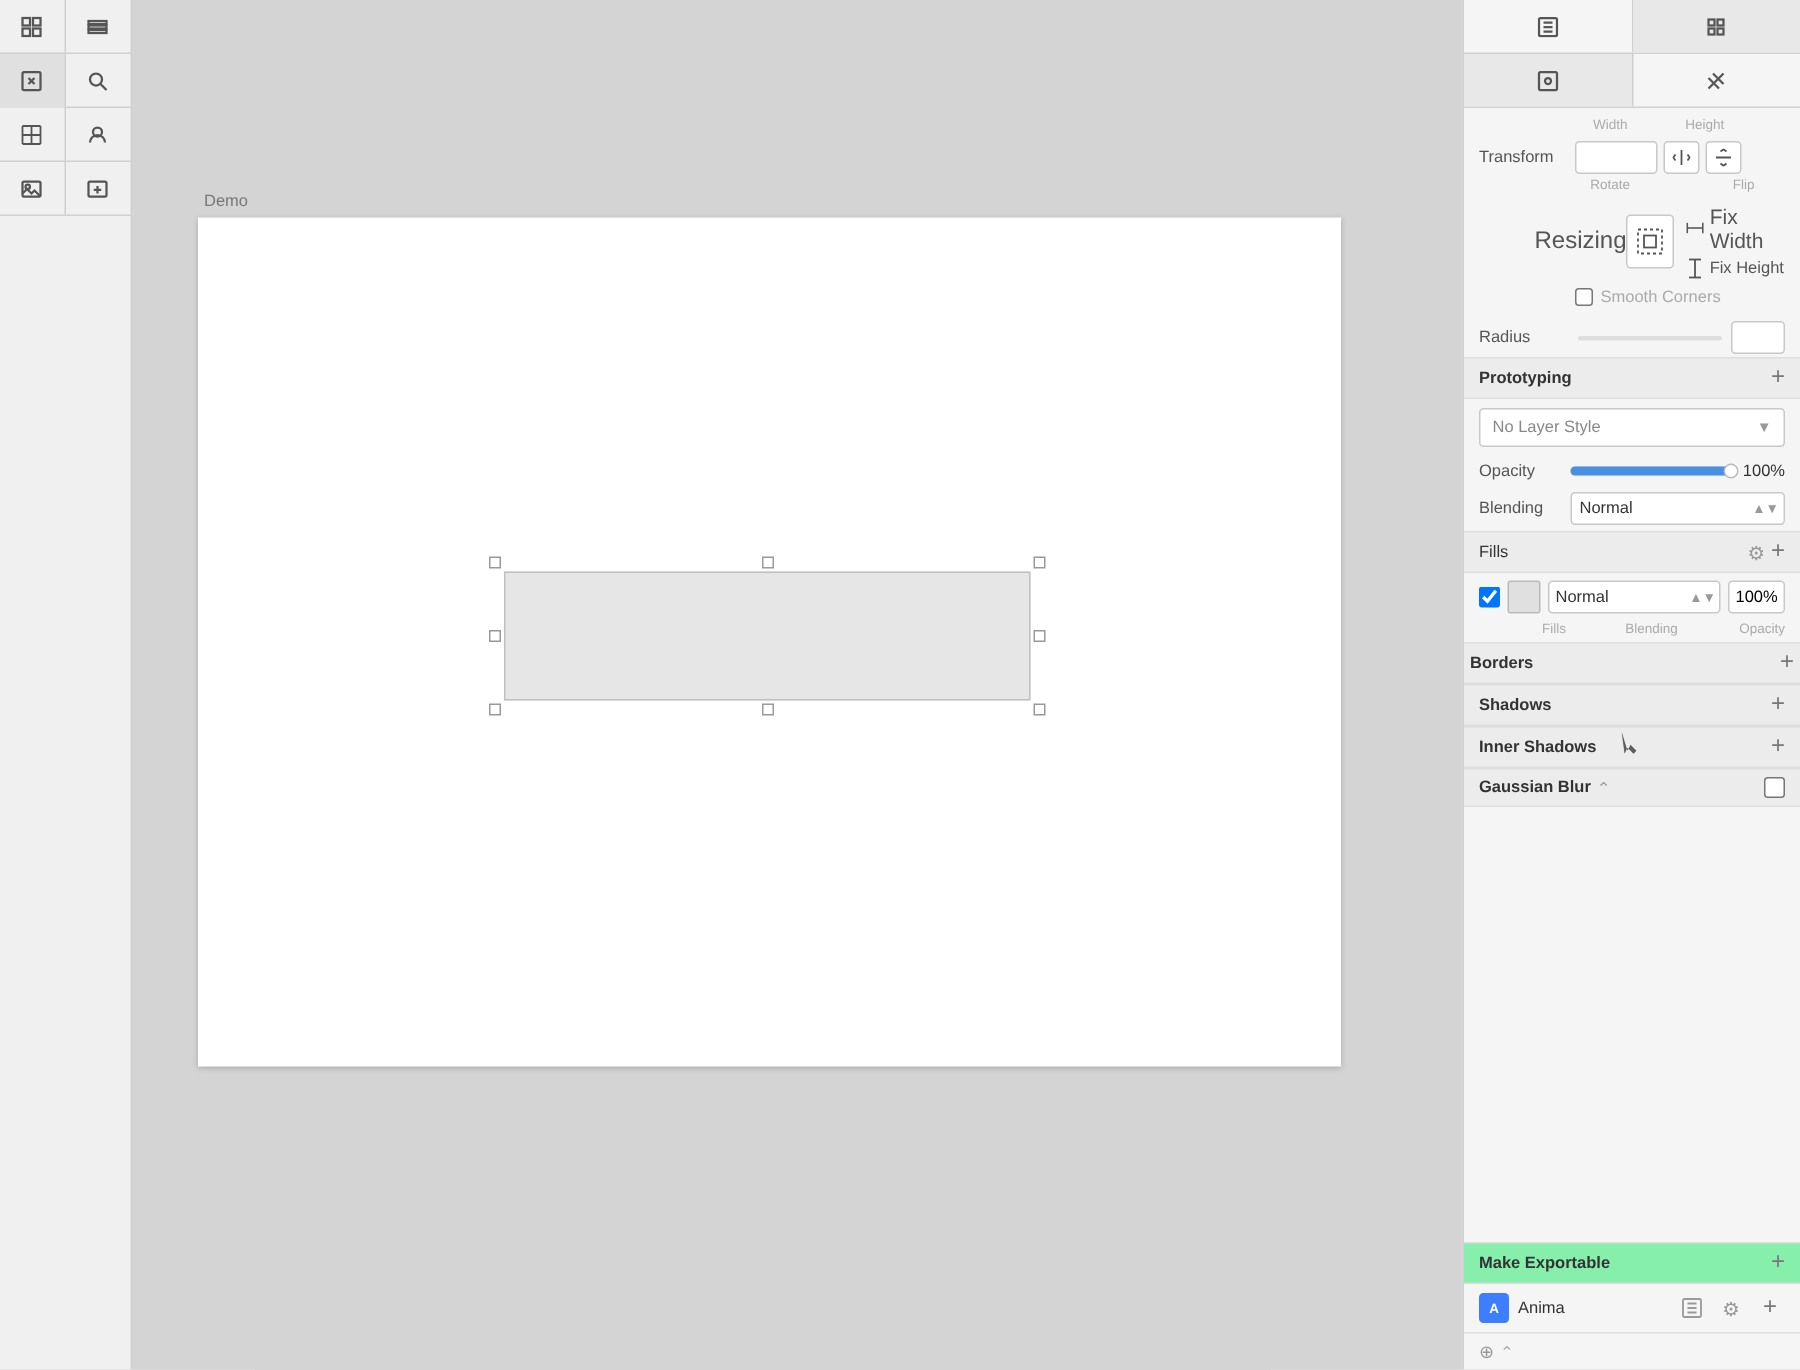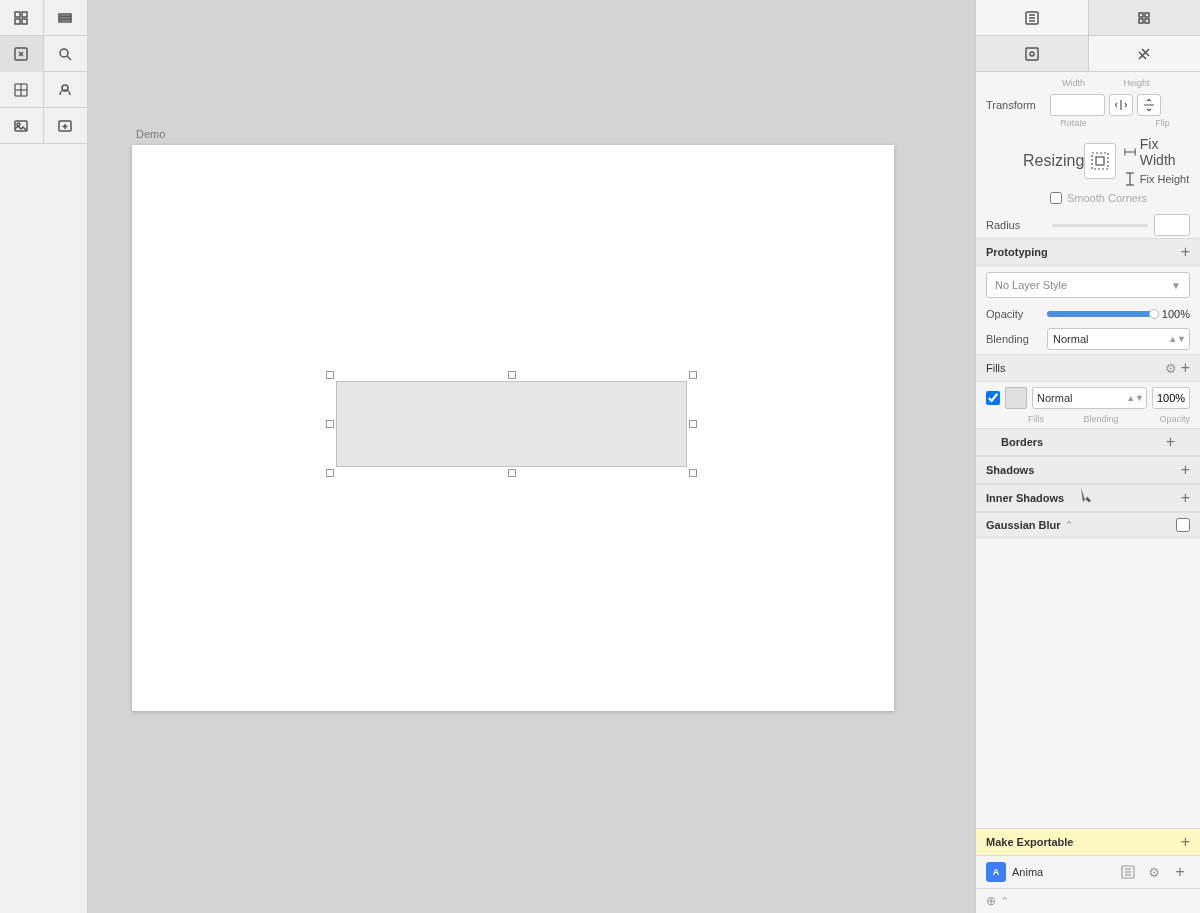--- a/index.html
+++ b/index.html
@@ -272,21 +272,21 @@
       </div>
       <input type="text" value="100%" style="width: 38px; background: white; border: 1px solid rgb(200, 200, 200); border-radius: 3px; height: 22px; padding: 0px 4px; font-size: 11px; text-align: right;">
     </div>
 
     <div style="display:flex; padding:0 10px 4px; padding-left:52px; gap:5px;">
       <span style="font-size:9px; color:#aaa; min-width:22px;">Fills</span>
       <span style="font-size:9px; color:#aaa; flex:1; text-align:center;">Blending</span>
       <span style="font-size:9px; color:#aaa; min-width:38px; text-align:right;">Opacity</span>
     </div>
 
-    <div style="display:flex; align-items:center; justify-content:space-between; padding:5px 25px; background:#ececec; border-top:1px solid #ddd; border-bottom:1px solid #ddd;">
+    <div style="display:flex; align-items:center; justify-content:space-between; padding:5px 4px; background:#ececec; border-top:1px solid #ddd; border-bottom:1px solid #ddd;">
       <span style="font-size:11px; font-weight:600; color:#333;">Borders</span>
       <span style="color:#777; font-size:16px; cursor:pointer; line-height:1;">+</span>
     </div>
 
     <div style="display:flex; align-items:center; justify-content:space-between; padding:5px 10px; background:#ececec; border-top:1px solid #ddd; border-bottom:1px solid #ddd;">
       <span style="font-size:11px; font-weight:600; color:#333;">Shadows</span>
       <span style="color:#777; font-size:16px; cursor:pointer; line-height:1;">+</span>
     </div>
 
     <div style="display:flex; align-items:center; justify-content:space-between; padding:5px 10px; background:#ececec; border-top:1px solid #ddd; border-bottom:1px solid #ddd; position:relative;">
@@ -303,21 +303,21 @@
     <div style="display:flex; align-items:center; justify-content:space-between; padding:5px 10px; background:#ececec; border-top:1px solid #ddd; border-bottom:1px solid #ddd;">
       <div style="display:flex; align-items:center; gap:4px;">
         <span style="font-size:11px; font-weight:600; color:#333;">Gaussian Blur</span>
         <span style="color:#999; font-size:11px; cursor:pointer;">⌃</span>
       </div>
       <input type="checkbox" style="width: 14px; height: 14px;">
     </div>
 
     <div style="flex:1; min-height:80px;"></div>
 
-    <div style="display:flex; align-items:center; justify-content:space-between; padding:5px 10px; background:#fef9c3; border-top:1px solid #ddd; border-bottom:1px solid #ddd;">
+    <div style="display:flex; align-items:center; justify-content:space-between; padding:5px 10px; background:#86efac; border-top:1px solid #ddd; border-bottom:1px solid #ddd;">
       <span style="font-size:11px; font-weight:600; color:#333;">Make Exportable</span>
       <span style="color:#777; font-size:16px; cursor:pointer; line-height:1;">+</span>
     </div>
 
     <div style="display:flex; align-items:center; padding:6px 10px; gap:6px; border-bottom:1px solid #ddd;">
       <div style="width:20px; height:20px; background:#3d7eff; border-radius:3px; display:flex; align-items:center; justify-content:center; color:white; font-size:9px; font-weight:bold; flex-shrink:0;">
         <span>A</span>
       </div>
       <span style="font-size:11px; color:#333; flex:1;">Anima</span>
       <div style="width:20px; height:20px; display:flex; align-items:center; justify-content:center; cursor:pointer;">

